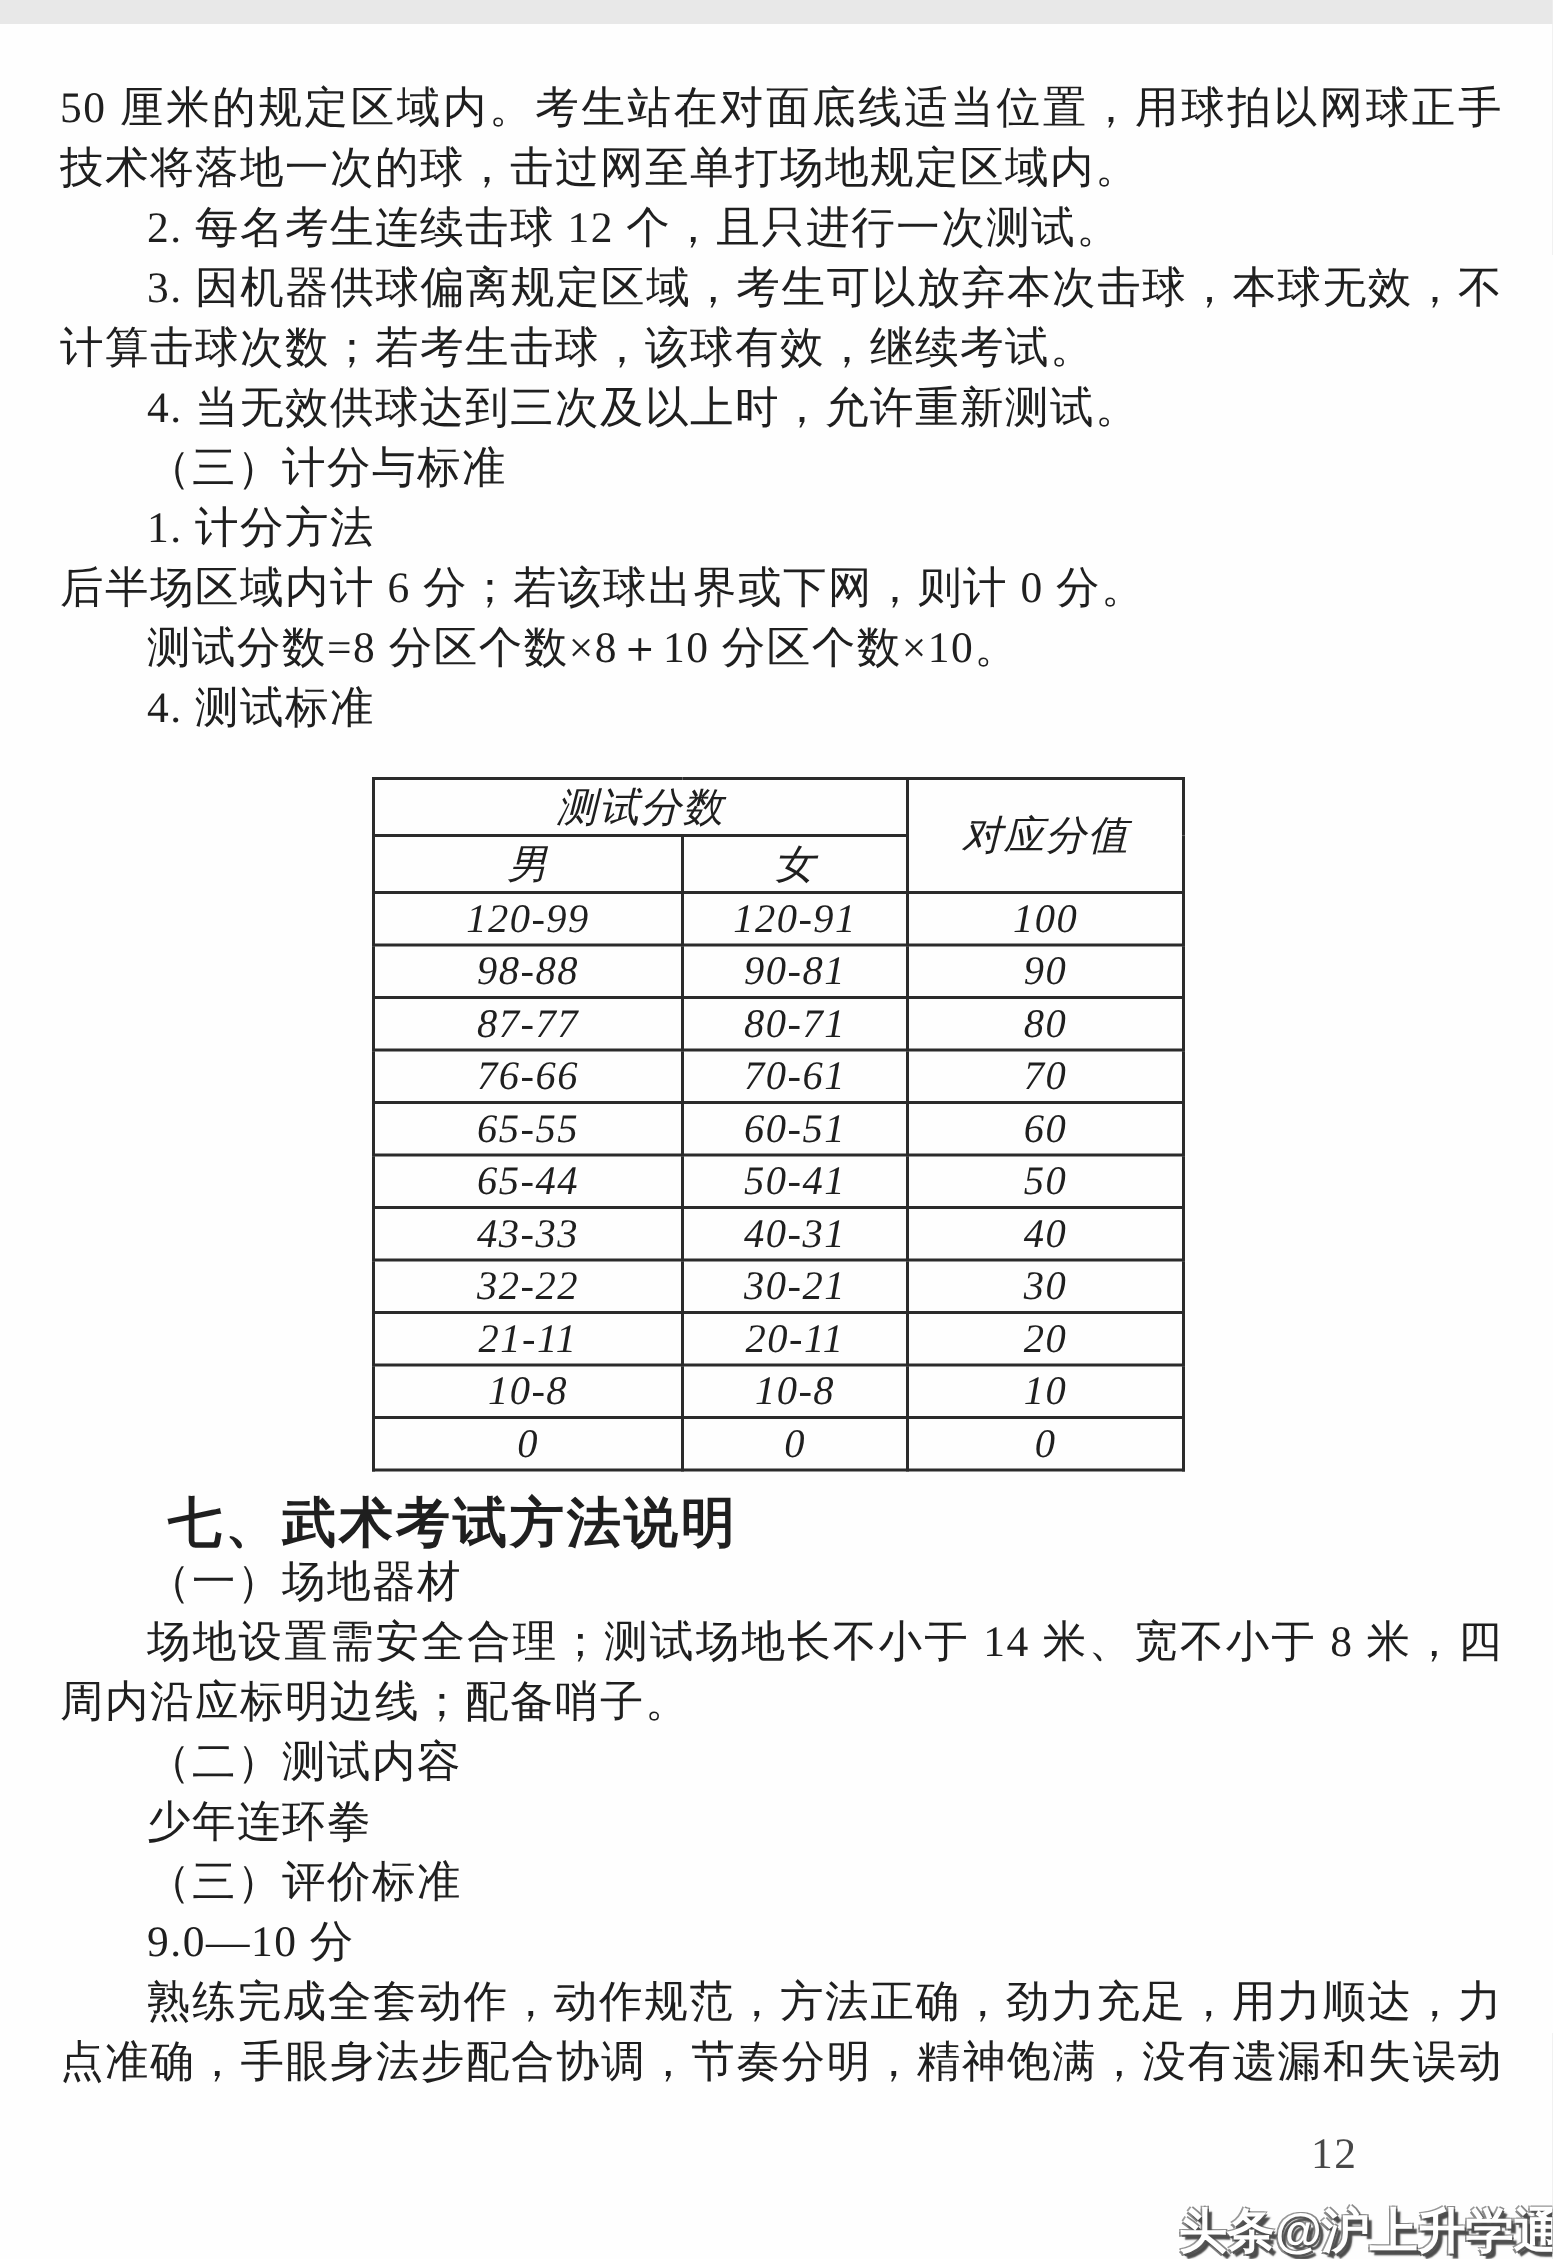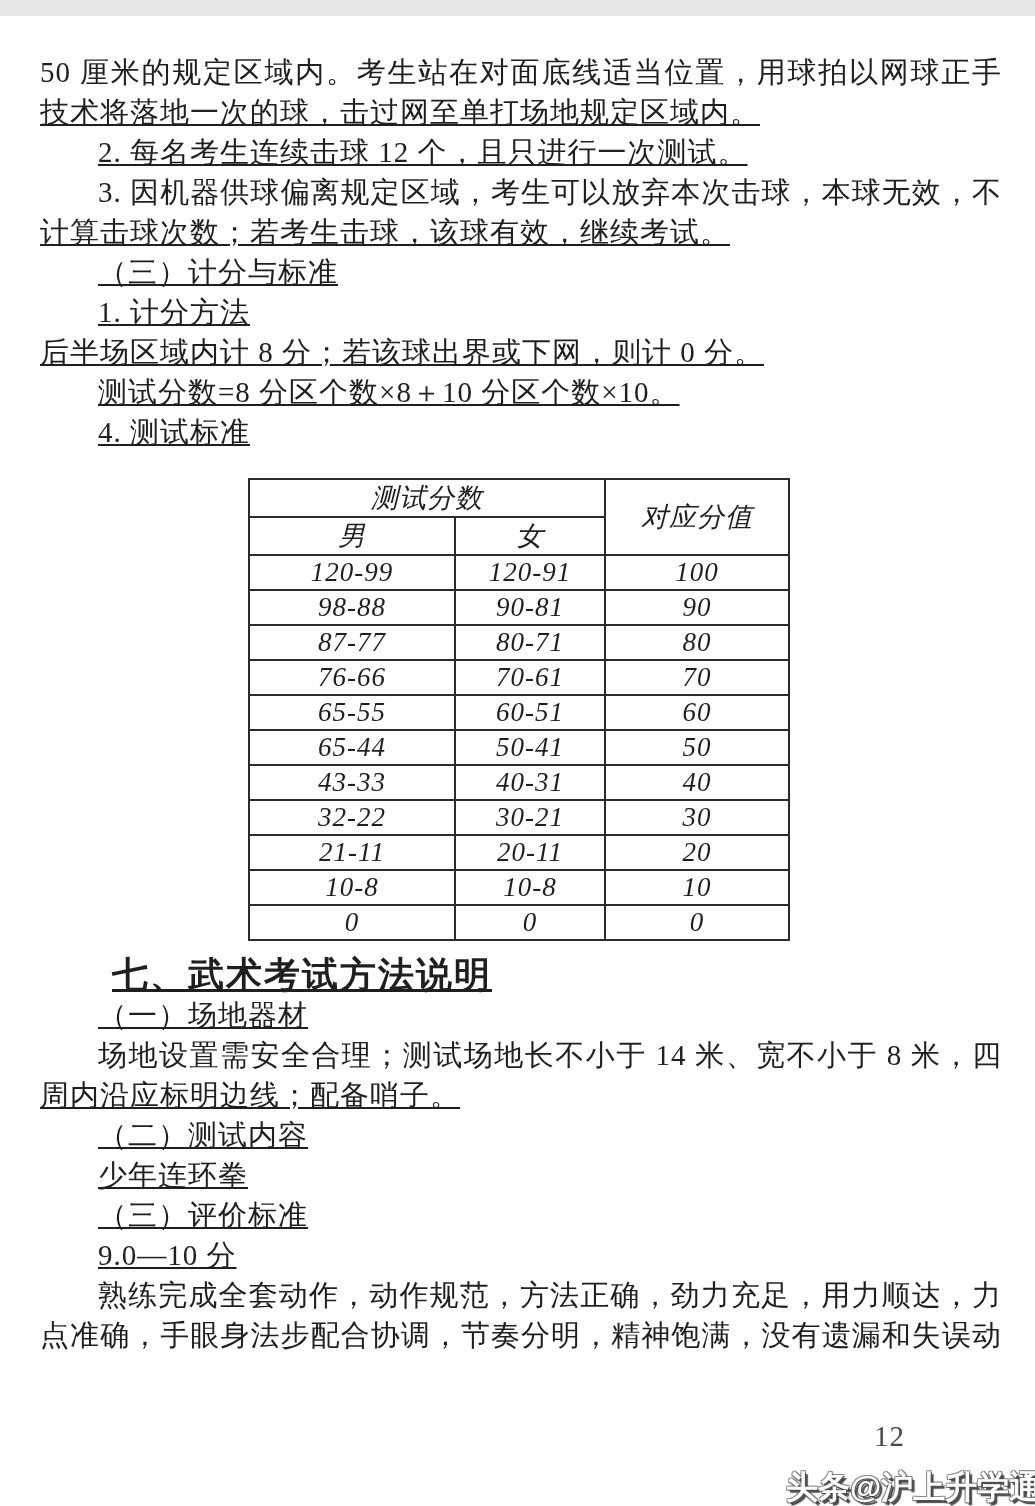--- a/index.html
+++ b/index.html
@@ -17,21 +17,21 @@
     padding: 36px 33px 0 40px;
   }
   .line {
     font-size: 29px;
     line-height: 40px;
     text-align: justify;
     text-justify: inter-character;
     letter-spacing: 1px;
   }
   .line.full { text-align-last: justify; }
-  .line.end  { text-align-last: left; text-decoration: underline; }
+  .line.end  { text-align-last: left; }
   .indent { text-indent: 2em; }
   .heading-bold {
     font-family: "Liberation Sans", "DejaVu Sans", sans-serif;
     font-weight: 700;
     font-size: 36px;
     letter-spacing: 2px;
   }
   .sec2-start { margin-top: 14px; }
 
   table.score-table {
@@ -85,23 +85,24 @@
 <body>
 
 <div class="page">
   <div class="content">
 
     <div class="line full">50 厘米的规定区域内。考生站在对面底线适当位置，用球拍以网球正手</div>
     <div class="line end">技术将落地一次的球，击过网至单打场地规定区域内。</div>
     <div class="line end indent">2. 每名考生连续击球 12 个，且只进行一次测试。</div>
     <div class="line full indent">3. 因机器供球偏离规定区域，考生可以放弃本次击球，本球无效，不</div>
     <div class="line end">计算击球次数；若考生击球，该球有效，继续考试。</div>
+    <div class="line end indent">4. 当无效供球达到三次及以上时，允许重新测试。</div>
     <div class="line end indent">（三）计分与标准</div>
     <div class="line end indent">1. 计分方法</div>
-    <div class="line end">后半场区域内计 8 分；若该球出界或下网，则计 0 分。</div>
+    <div class="line end">后半场区域内计 6 分；若该球出界或下网，则计 0 分。</div>
     <div class="line end indent">测试分数=8 分区个数×8＋10 分区个数×10。</div>
     <div class="line end indent">4. 测试标准</div>
 
     <table class="score-table">
       <colgroup>
         <col style="width:206px">
         <col style="width:150px">
         <col style="width:184px">
       </colgroup>
       <thead>

